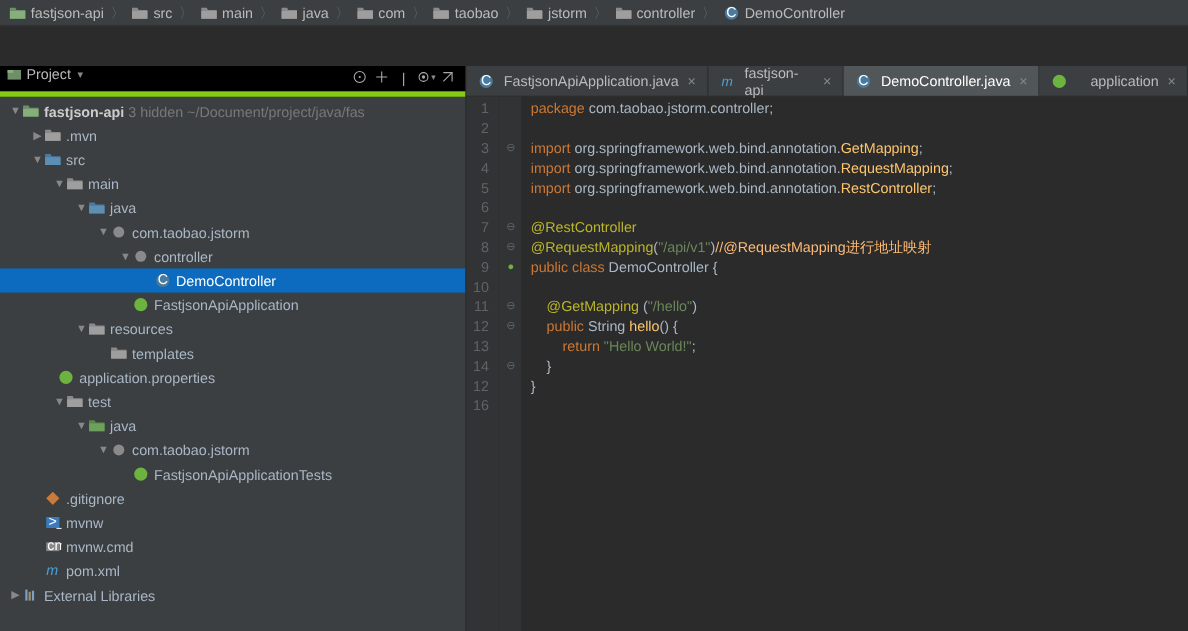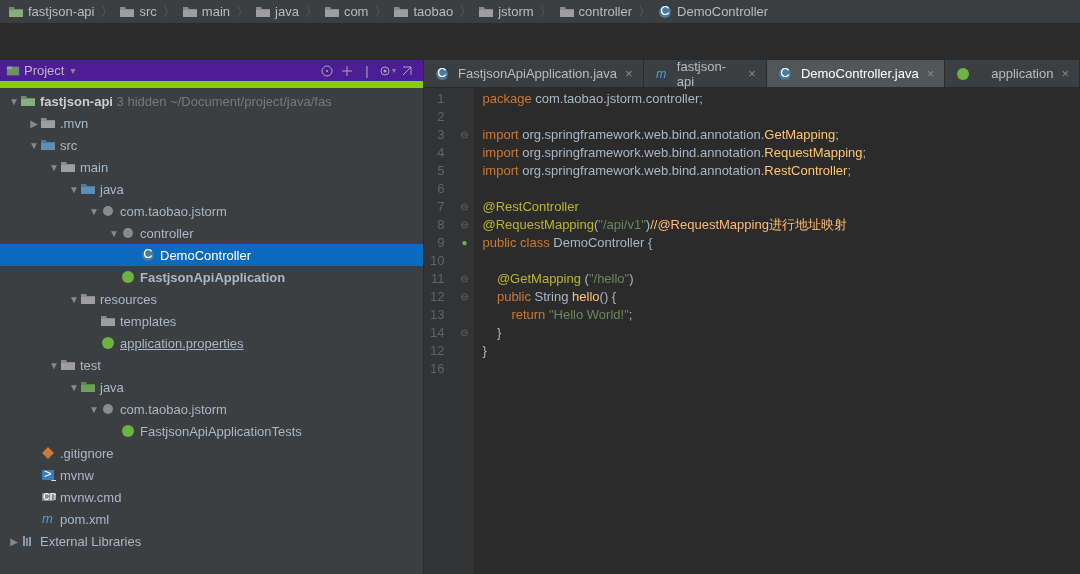--- a/index.html
+++ b/index.html
@@ -4,21 +4,21 @@
 <style>
 * { margin:0; padding:0; box-sizing:border-box; font-family:"Segoe UI",Arial,sans-serif; font-size:13px; }
 body { background:#2b2b2b; color:#a9b7c6; width:1080px; height:574px; overflow:hidden; }
 .root { display:flex; flex-direction:column; height:100%;gap:36px; }
 .breadcrumb { display:flex; align-items:center; background:#3c3f41; border-bottom:1px solid #2b2b2b; height:24px; padding:0 4px; }
 .breadcrumb .crumb { display:flex; align-items:center; padding:0 4px; color:#bbb; cursor:pointer; }
 .breadcrumb .sep { color:#666; padding:0 2px; }
 .ficon { width:14px; height:14px; display:inline-block; margin-right:4px; }
 .main { display:flex; flex:1; min-height:0; }
 .sidebar { width:424px; background:#3c3f41; border-right:1px solid #2b2b2b; display:flex; flex-direction:column; }
-.proj-header { display:flex; align-items:center; height:28px; background:#4c1d95; border-bottom:7px solid #84cc16; padding:0 6px; }
+.proj-header { display:flex; align-items:flex-start; height:28px; background:#000000; border-bottom:5px solid #84cc16; padding:0 6px; }
 .proj-header .title { flex:1; display:flex; align-items:center; color:#bbb; }
 .proj-header .tool { width:20px; height:20px; display:flex; align-items:center; justify-content:center; color:#aaa; cursor:pointer; }
 .tree { flex:1; overflow:hidden; padding-top:2px; }
 .node { display:flex; align-items:center; height:22px; white-space:nowrap; cursor:pointer; }
 .node .arrow { width:12px; text-align:center; color:#888; font-size:10px; }
 .node.selected { background:#0d6bbf; color:#fff; }
 .muted { color:#787878; }
 .path { color:#787878;text-align:right; }
 .editor-pane { flex:1; display:flex; flex-direction:column; min-width:0; background:#2b2b2b; }
 .tabs { display:flex; height:28px; background:#3c3f41; border-bottom:1px solid #2b2b2b; }
@@ -210,21 +210,21 @@
             <span>controller</span>
           </div>
           <div class="node selected" style="padding-left: 128px;">
             <span class="arrow"></span>
             <svg class="class-icon" viewBox="0 0 16 14">
               <circle cx="8" cy="7" r="6" fill="#4a7a9e"></circle>
               <text x="8" y="10" text-anchor="middle" fill="#fff" font-size="9" font-family="Arial">C</text>
             </svg>
             <span>DemoController</span>
           </div>
-          <div class="node" style="padding-left: 108px; font-weight: bold;">
+          <div class="node" style="padding-left: 108px;">
             <span class="arrow"></span>
             <svg class="class-icon" viewBox="0 0 16 14">
               <circle cx="8" cy="7" r="6" fill="#6db33f"></circle>
             </svg>
             <span>FastjsonApiApplication</span>
           </div>
           <div class="node" style="padding-left: 68px;">
             <span class="arrow">▼</span>
             <svg class="folder-icon" viewBox="0 0 16 14">
               <path d="M1 2h5l1 2h8v8H1z" fill="#8a8a8a"></path>
@@ -233,21 +233,21 @@
             <span>resources</span>
           </div>
           <div class="node" style="padding-left: 88px;">
             <span class="arrow"></span>
             <svg class="folder-icon" viewBox="0 0 16 14">
               <path d="M1 2h5l1 2h8v8H1z" fill="#8a8a8a"></path>
               <rect x="1" y="5" width="14" height="7" fill="#9e9e9e"></rect>
             </svg>
             <span>templates</span>
           </div>
-          <div class="node" style="padding-left: 88px; text-decoration: underline;">
+          <div class="node" style="padding-left: 40px;">
             <span class="arrow"></span>
             <svg class="class-icon" viewBox="0 0 16 14">
               <circle cx="8" cy="7" r="6" fill="#6db33f"></circle>
             </svg>
             <span>application.properties</span>
           </div>
           <div class="node" style="padding-left: 48px;">
             <span class="arrow">▼</span>
             <svg class="folder-icon" viewBox="0 0 16 14">
               <path d="M1 2h5l1 2h8v8H1z" fill="#8a8a8a"></path>

